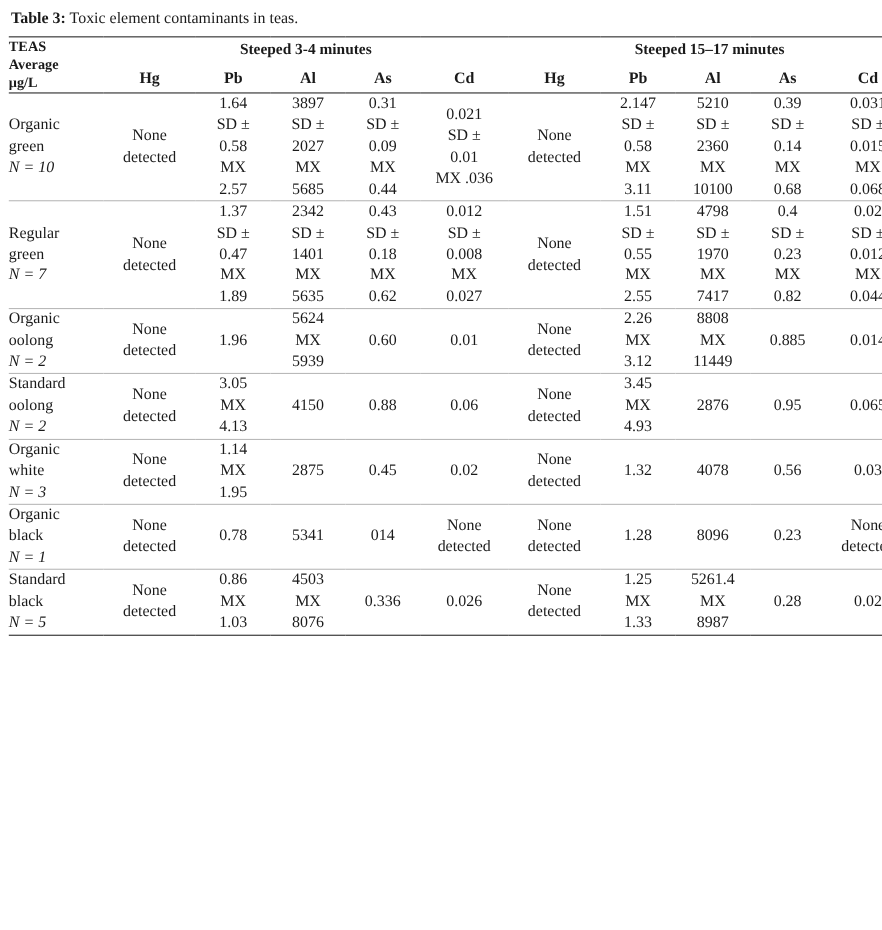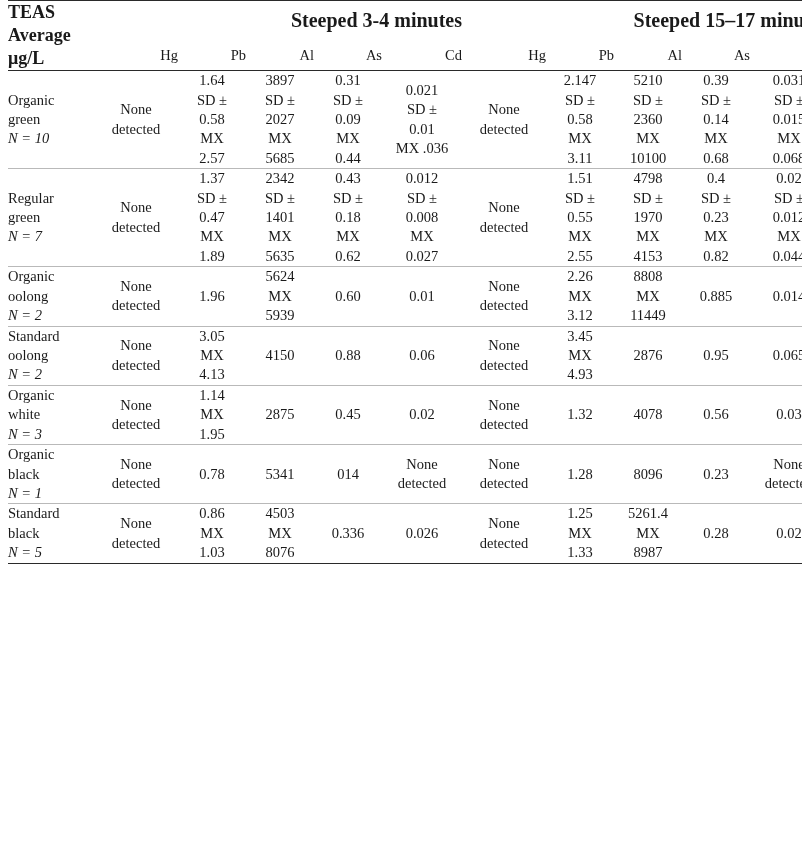--- a/index.html
+++ b/index.html
@@ -38,34 +38,34 @@
     padding: 0;
     margin: 0;
     vertical-align: middle;
   }
   .rule-top { border-top: 1.6px solid #2a2a2a; }
   .rule-mid { border-top: 1.1px solid #2a2a2a; }
   .rule-thin { border-top: 0.8px solid #b9b9b9; }
   .rule-bottom { border-bottom: 1.6px solid #2a2a2a; }
 
   .grouphdr {
-    text-align: right;
+    text-align: center;
     font-weight: bold;
-    font-size: 20px;
+    font-size: 14px;
     padding: 7px 0 5px 0;
   }
   .colhdr {
-    text-align: right;
-    font-weight: normal;
+    text-align: center;
+    font-weight: bold;
     font-size: 14.5px;
     padding: 3px 0 8px 0;
   }
   .stub-hdr {
     font-weight: bold;
-    font-size: 18px;
+    font-size: 13px;
     line-height: 1.28;
     text-align: left;
     padding: 6px 0 8px 2px;
     vertical-align: top;
   }
   .stub-hdr .ital {
     font-weight: bold;
   }
   .stub {
     text-align: left;
@@ -95,20 +95,24 @@
   col.c-cd1  { width: 80px; }
   col.c-hg2  { width: 84px; }
   col.c-el2  { width: 68px; }
   col.c-cd2  { width: 78px; }
 </style>
 </head>
 <body>
 
 <div class="page">
 
+  <div class="caption">
+    <span class="cap-label">Table 3:</span>
+    <span>Toxic element contaminants in teas.</span>
+  </div>
 
   <table class="tbl">
     <colgroup>
       <col class="c-stub">
         <col class="c-hg">
         <col class="c-el">
         <col class="c-el">
         <col class="c-el">
         <col class="c-cd1">
       <col class="c-hg2">
@@ -258,21 +262,21 @@
             <div>SD ±</div>
             <div>0.55</div>
             <div>MX</div>
             <div>2.55</div>
           </td>
           <td class="cell">
             <div>4798</div>
             <div>SD ±</div>
             <div>1970</div>
             <div>MX</div>
-            <div>4153</div>
+            <div>7417</div>
           </td>
           <td class="cell">
             <div>0.4</div>
             <div>SD ±</div>
             <div>0.23</div>
             <div>MX</div>
             <div>0.82</div>
           </td>
           <td class="cell">
             <div>0.02</div>

